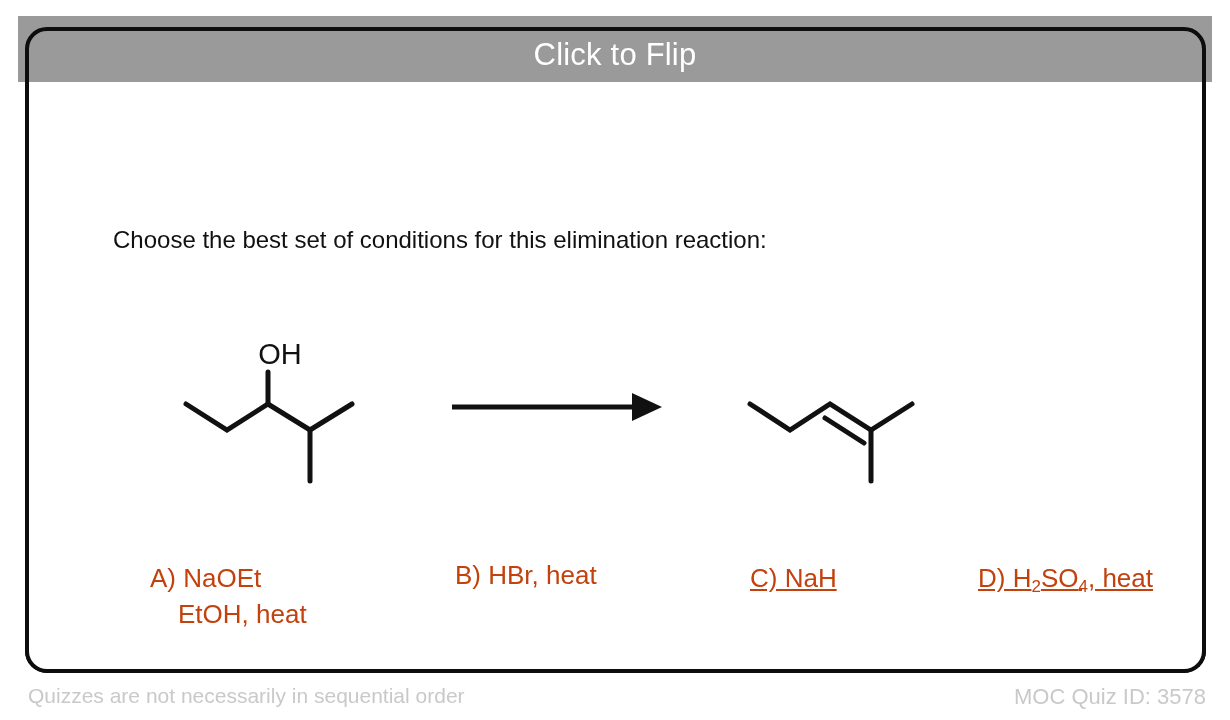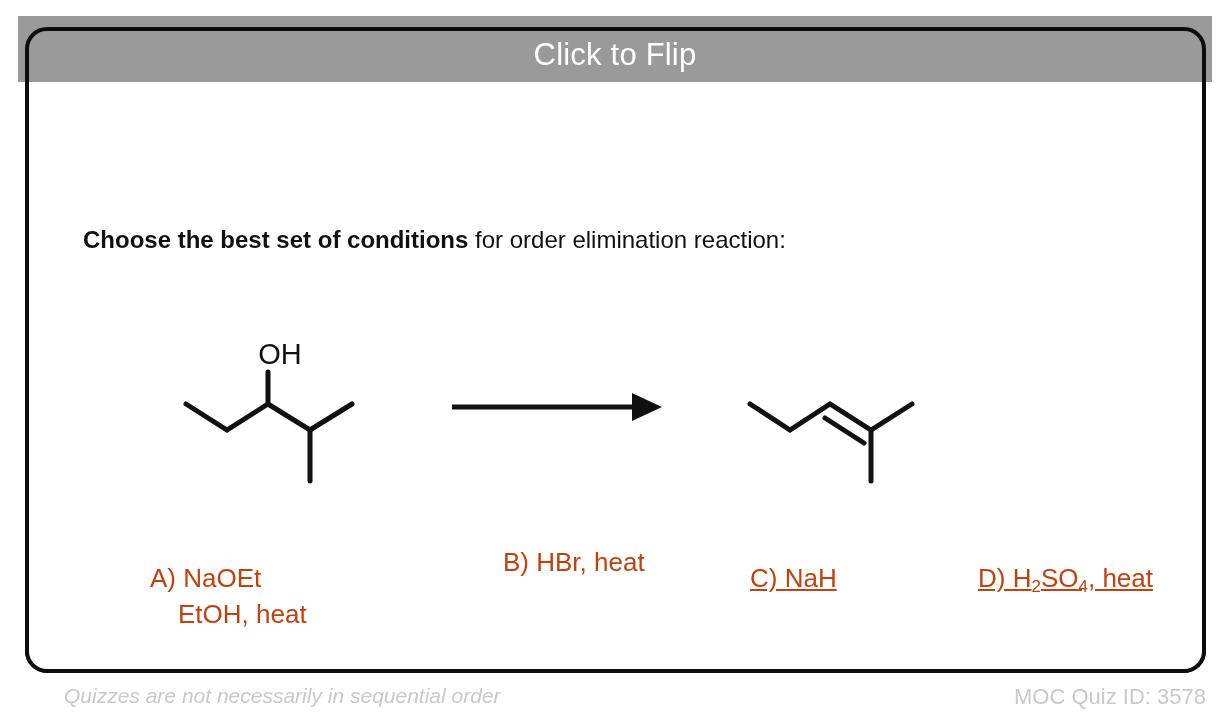--- a/index.html
+++ b/index.html
@@ -77,21 +77,22 @@
   .prompt {
     position: absolute;
     left: 83px;
     top: 226px;
     font-size: 24px;
     color: #111111;
     white-space: nowrap;
     z-index: 6;
   }
   .prompt b {
-    font-weight: 700;
+    font-weight: 400;
+    margin-left: 30px;
   }
 
   
   .scheme {
     position: absolute;
     left: 0;
     top: 0;
     width: 1230px;
     height: 720px;
     z-index: 6;
@@ -113,35 +114,33 @@
   }
   .option .line2 {
     display: block;
     padding-left: 28px;
   }
   .option sub {
     font-size: 17px;
     vertical-align: -5px;
   }
   #opt-a { left: 150px; top: 560px; }
-  #opt-b { left: 455px; top: 544px; margin-left: 48px; }
+  #opt-b { left: 455px; top: 557px; }
   #opt-c { left: 750px; top: 560px; text-decoration: underline; }
   #opt-d { left: 978px; top: 560px; text-decoration: underline; }
 
   
   .footer-left {
     position: absolute;
     left: 28px;
     top: 684px;
     font-size: 21px;
-    font-style: italic;
     color: #c9c9c9;
     white-space: nowrap;
     z-index: 6;
-    margin-left: 36px;
   }
   .footer-right {
     position: absolute;
     right: 24px;
     top: 684px;
     font-size: 22px;
     color: #c9c9c9;
     white-space: nowrap;
     z-index: 6;
     margin-left: 19px;
@@ -151,21 +150,21 @@
 <body>
 
 <div class="header-band"></div>
 
 <div class="card"></div>
 
 <div class="card-body"></div>
 
 <div class="card-title">Click to Flip</div>
 
-<div class="prompt"><b>Choose the best set of conditions</b><span> for order elimination reaction:</span></div>
+<div class="prompt"><b>Choose the best set of conditions</b><span> for this elimination reaction:</span></div>
 
 <svg class="scheme" viewBox="0 0 1230 720">
   <g stroke="#111111" stroke-width="5" stroke-linecap="round" fill="none">
     <path d="M186,404 L227,430 L268,404 L310,430 L352,404"></path>
     <path d="M310,430 L310,481"></path>
     <path d="M268,404 L268,372"></path>
   </g>
   <text x="280" y="364" text-anchor="middle" font-size="29">OH</text>
 
   <g>

